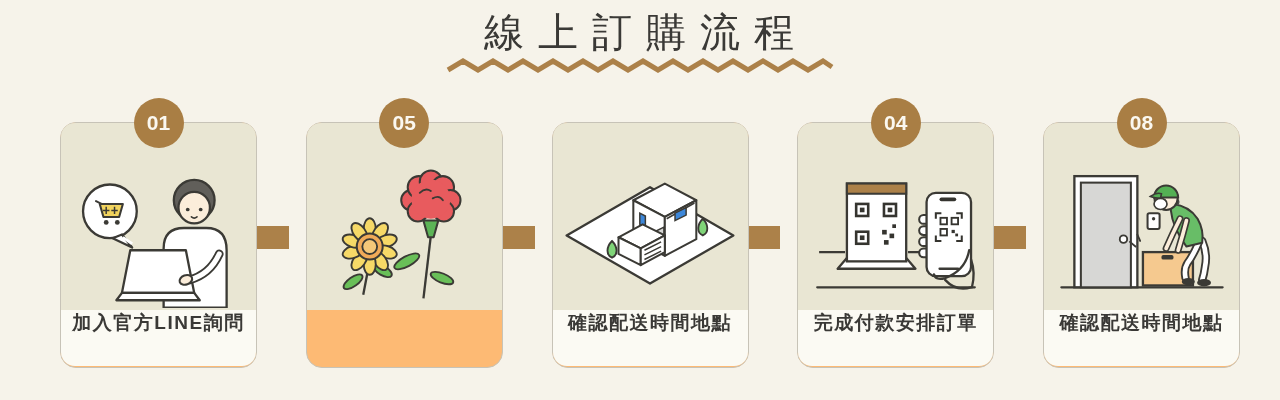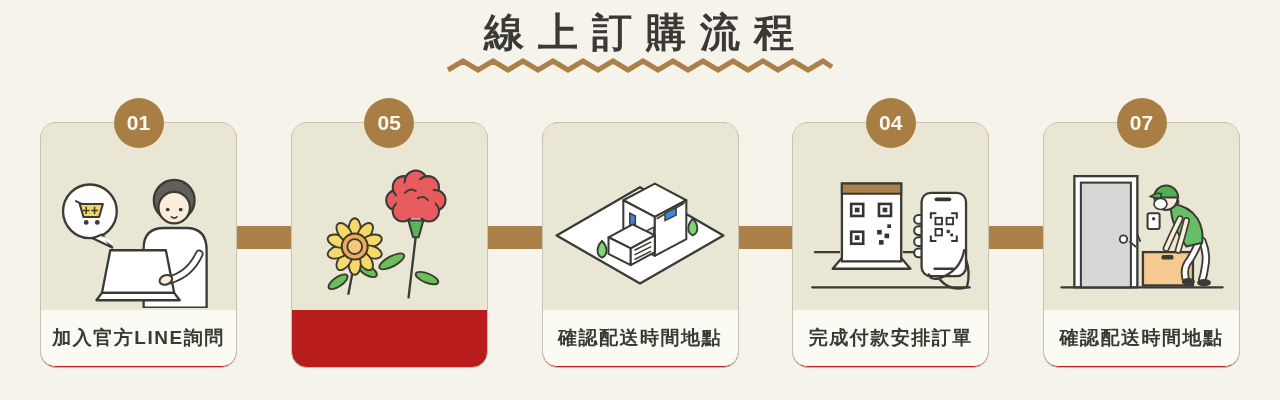--- a/index.html
+++ b/index.html
@@ -4,52 +4,53 @@
 <style>
   * { margin:0; padding:0; box-sizing:border-box; }
   html,body { width:1280px; height:400px; overflow:hidden; }
   body {
     background:#F6F3EA;
     font-family:"Liberation Sans","DejaVu Sans",sans-serif;
     color:#3A3936;
   }
   .header { text-align:center; padding-top:8px; }
   .page-title {
-    font-size:40px; font-weight:700; letter-spacing:14px; padding-left:12px;
+    font-size:40px; font-weight:400; letter-spacing:14px; padding-left:12px;
     color:#3A3936; line-height:1.2;
   }
   .zigzag { display:block; margin:1px auto 0; }
   .steps-row {
     width:1200px; margin:48px auto 0;
     display:flex; align-items:flex-start;
   }
   .step-card {
     position:relative; z-index:1;
     width:197px; height:246px; flex:0 0 197px;
-    background:#b91c1c;
+    background:#fdba74;
     border:1.5px solid #C7C3B7;
     border-radius:16px;
+    margin-left:20px;
   }
   .step-badge {
     position:absolute; top:-25px; left:50%; transform:translateX(-50%);
     width:50px; height:50px; border-radius:50%;
     background:#A97E44; color:#FBF8F0;
     font-size:21px; font-weight:700;
     display:flex; align-items:center; justify-content:center;
     z-index:3;
   }
   .step-illustration {
     height:187px; background:#E9E6D3;
     border-radius:14px 14px 0 0;
     display:flex; align-items:flex-end; justify-content:center;
     overflow:hidden;
   }
   .step-illustration svg { display:block; margin-bottom:2px; }
   .step-label-area {
-    height:56px; display:flex; align-items:center; justify-content:center;
+    height:56px; display:flex; align-items:flex-start; justify-content:center;
     border-radius:0 0 14px 14px; background:#FBFAF3;
   }
   .step-label {
     font-size:19px; font-weight:600; letter-spacing:1.5px; color:#3A3936;
     white-space:nowrap;
   }
   .step-connector {
     flex:1 1 auto; height:23px; margin-top:104px;
     margin-left:-3px; margin-right:-3px;
     background:#AC8149; z-index:0;
@@ -232,21 +233,21 @@
       </svg>
     </div>
     <div class="step-label-area">
       <span class="step-label">完成付款安排訂單</span>
     </div>
   </div>
 
   <div class="step-connector"></div>
 
   <div class="step-card">
-    <div class="step-badge">07</div>
+    <div class="step-badge">08</div>
     <div class="step-illustration">
       <svg width="176" height="147" viewBox="0 0 190 158">
         <path d="M8,136 H182" stroke="#3B3A35" stroke-width="2.5" stroke-linecap="round"></path>
         <g>
           <rect x="22" y="16" width="68" height="120" fill="#FFFFFF" stroke="#3B3A35" stroke-width="2.5"></rect>
           <rect x="29" y="23" width="54" height="113" fill="#D7D7D5" stroke="#3B3A35" stroke-width="2.2"></rect>
           <circle cx="75" cy="84" r="4" fill="#FFFFFF" stroke="#3B3A35" stroke-width="2"></circle>
         </g>
         <g>
           <rect x="101" y="56" width="13" height="17" rx="2" fill="#FFFFFF" stroke="#3B3A35" stroke-width="2.2"></rect>

